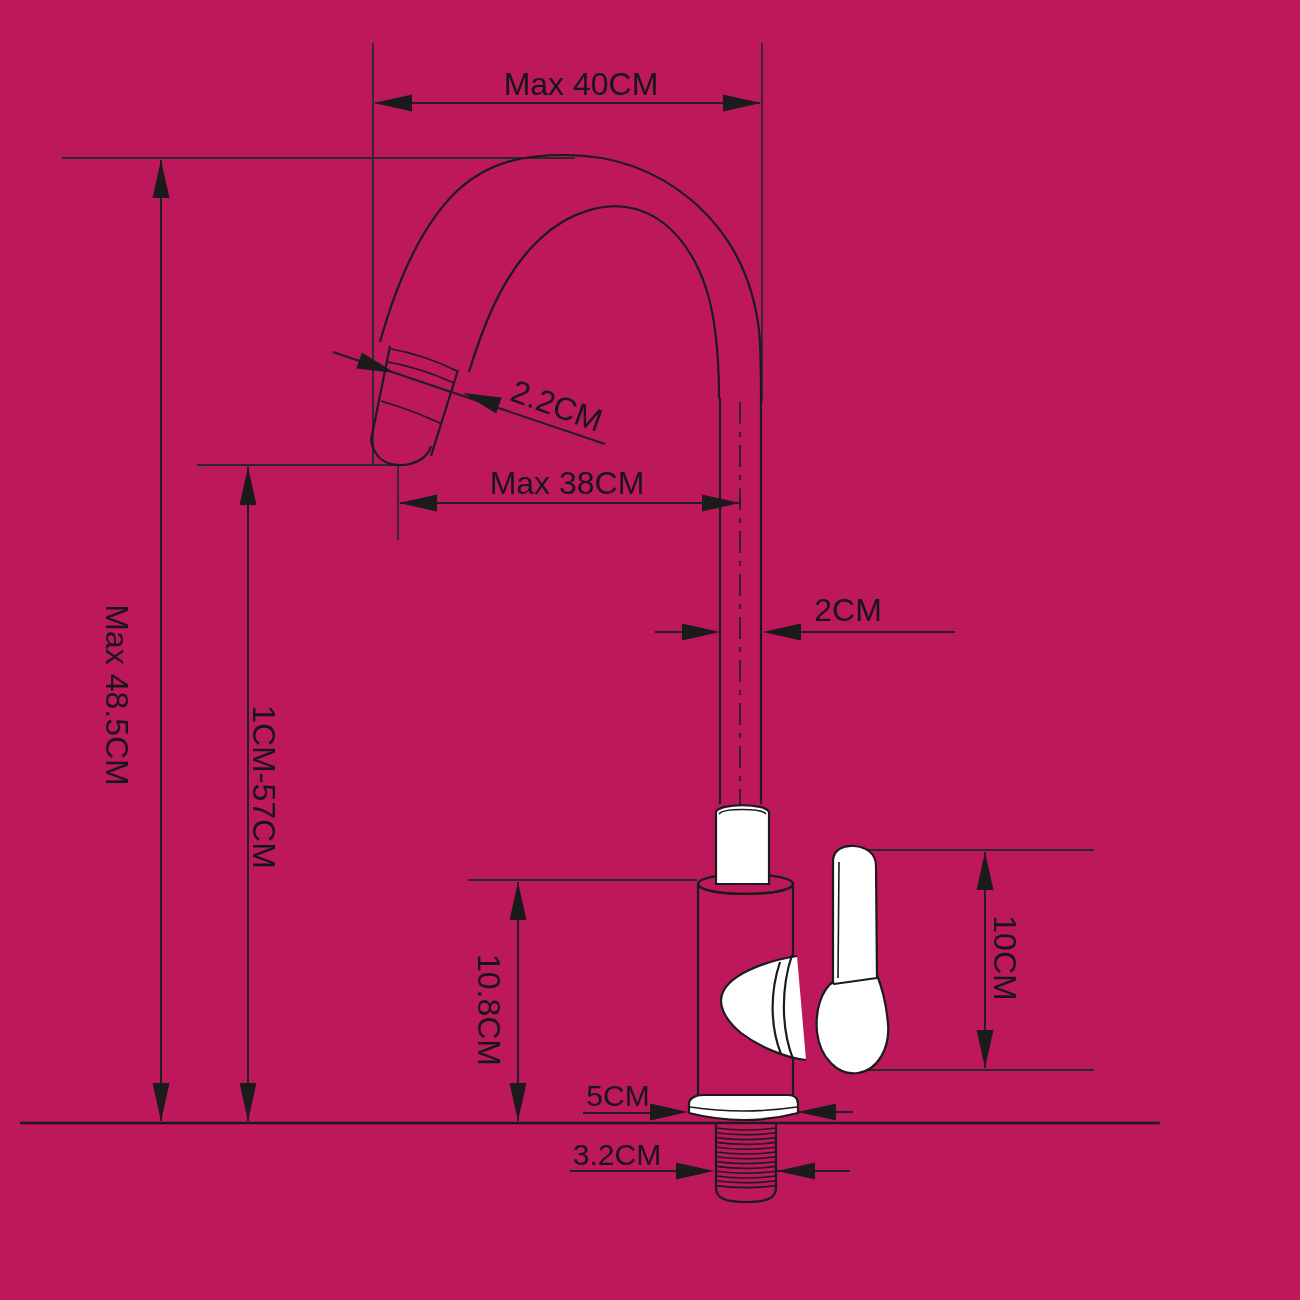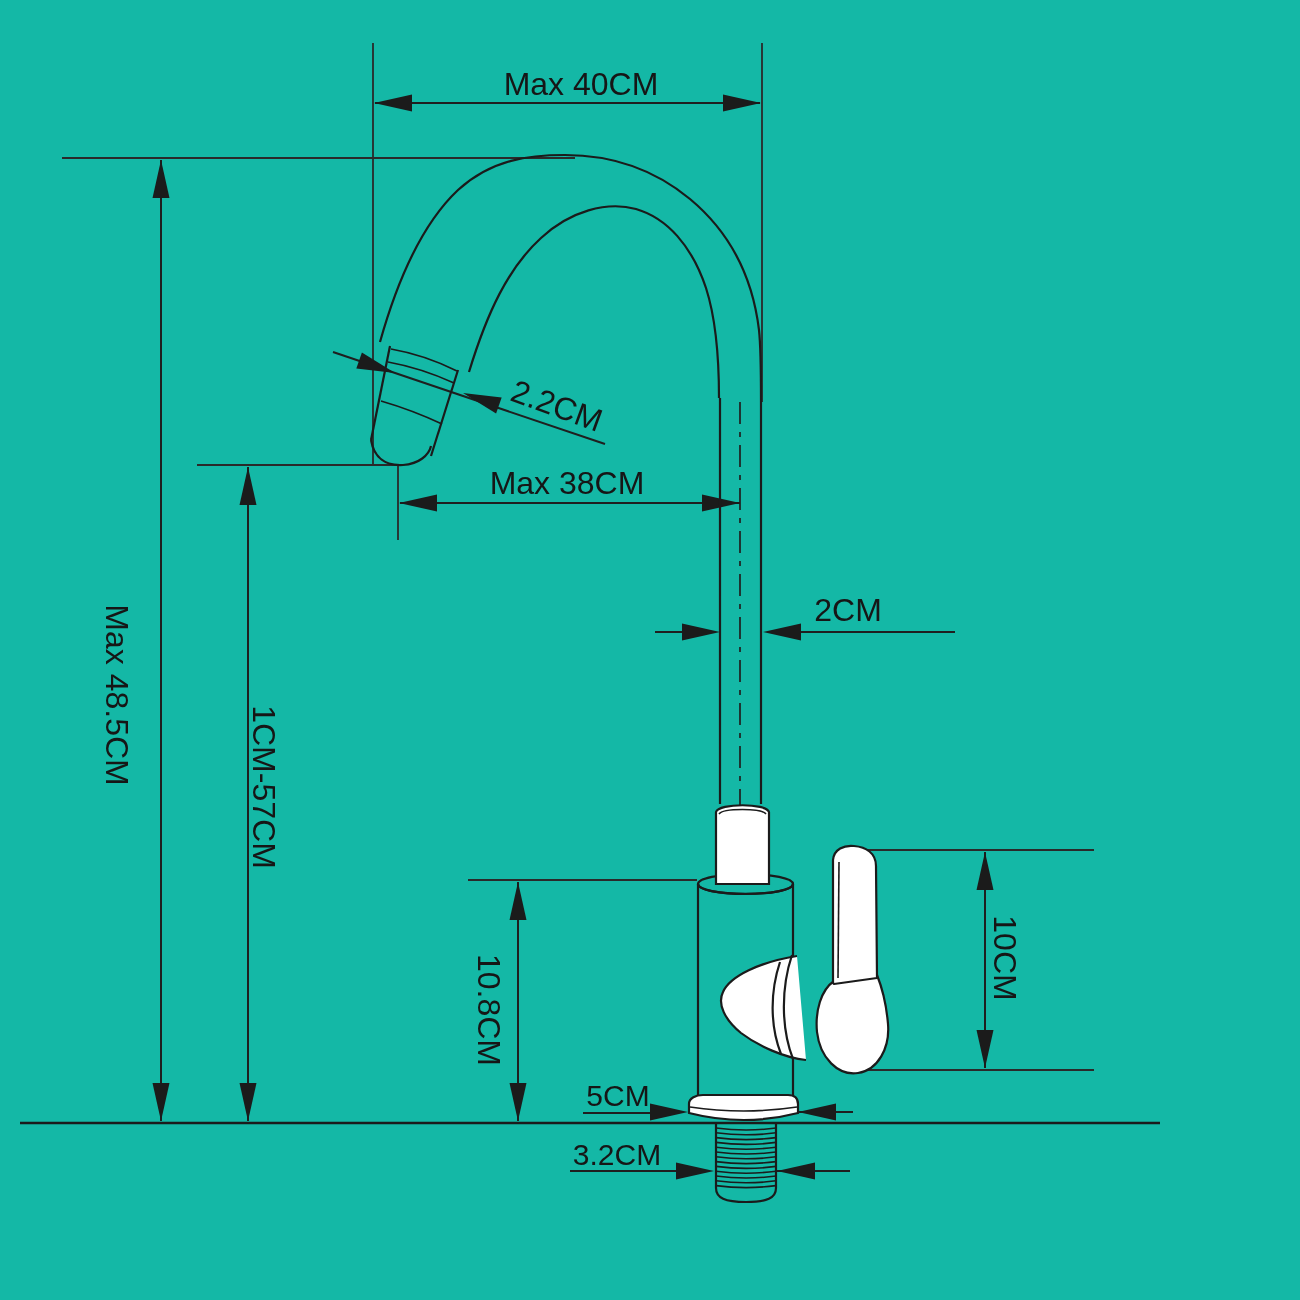--- a/index.html
+++ b/index.html
@@ -1,20 +1,20 @@
 <!DOCTYPE html>
 <html><head>
 <meta charset="utf-8">
 <style>
   html, body { margin: 0; padding: 0; background: #ffffff; }
   .canvas {
     position: relative;
     width: 1300px;
     height: 1300px;
-    background: #14b8a6;
+    background: #be185d;
     overflow: hidden;
   }
   svg { display: block; }
   .dim-label {
     font-family: "Liberation Sans", sans-serif;
     font-size: 32px;
     fill: #161616;
   }
   .dim-label-sm {
     font-family: "Liberation Sans", sans-serif;

